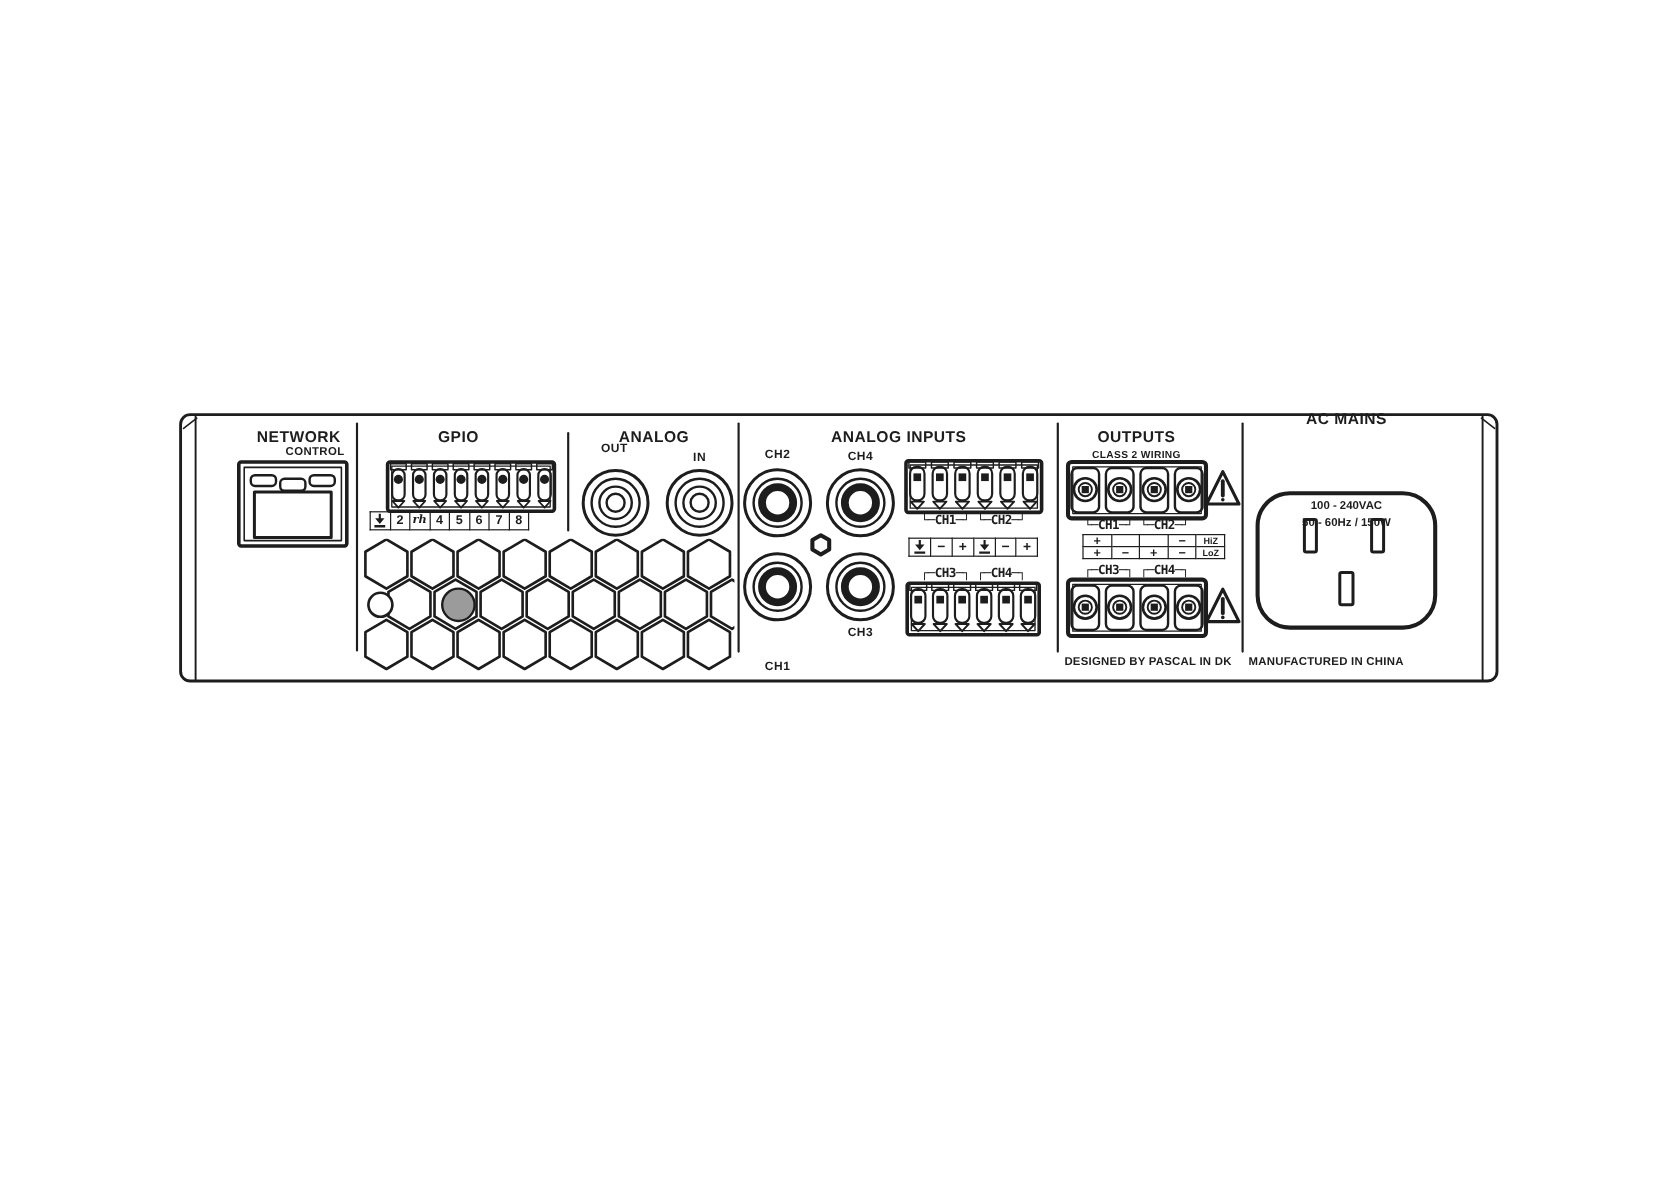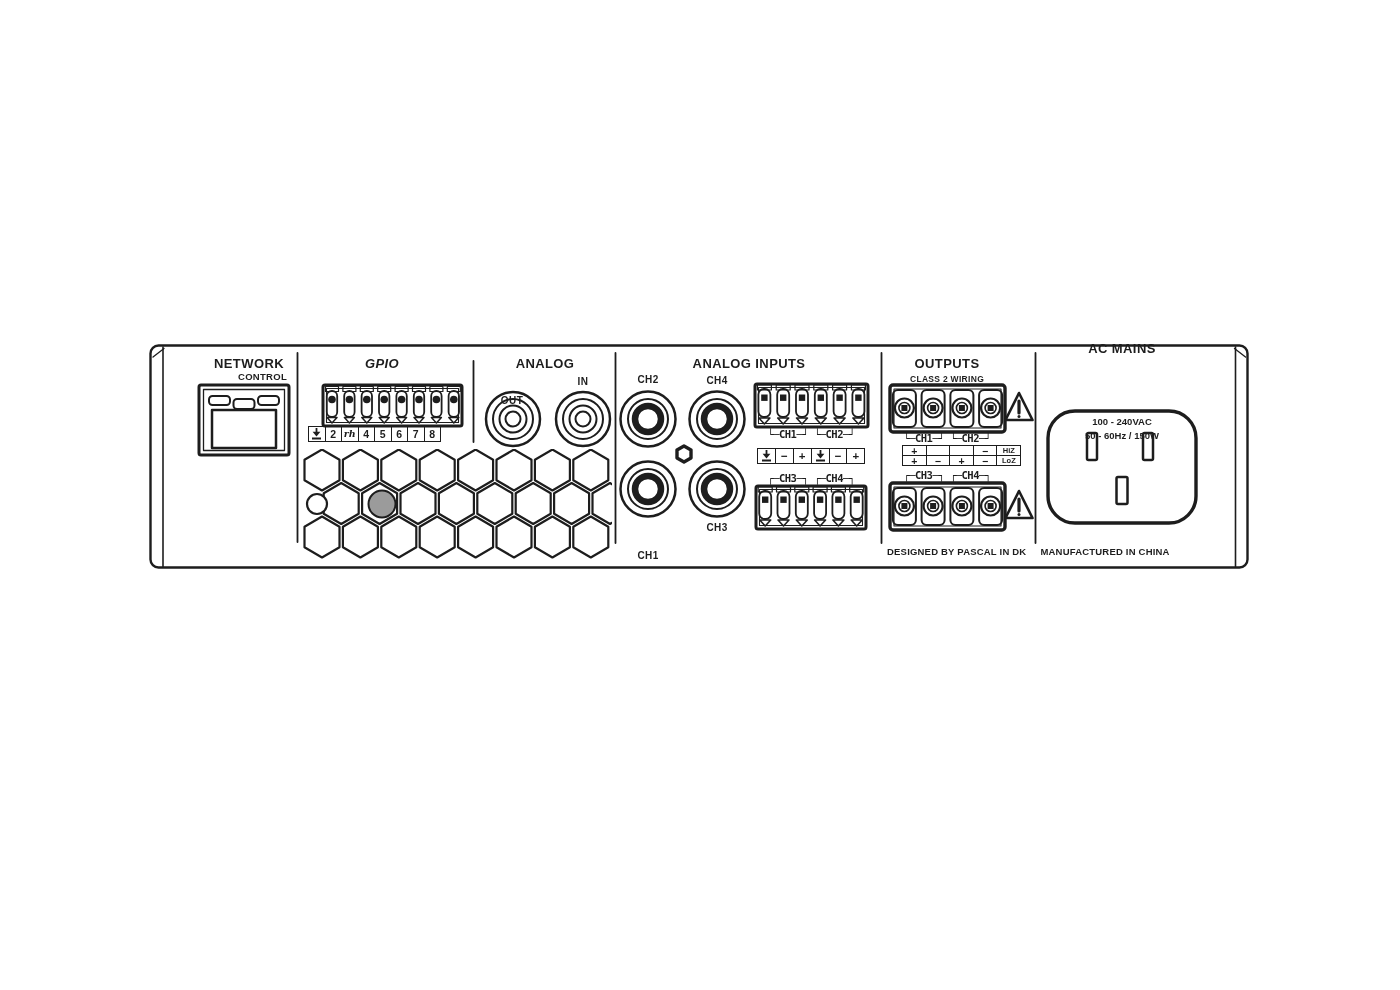--- a/index.html
+++ b/index.html
@@ -210,21 +210,21 @@
       <rect x="1048" y="411" width="148" height="112" rx="27" stroke-width="3.4"></rect>
       <rect x="1087" y="433" width="10" height="27" rx="1.5" stroke-width="2.5"></rect>
       <rect x="1143" y="433" width="10" height="27" rx="1.5" stroke-width="2.5"></rect>
       <rect x="1116.5" y="477" width="11" height="27" rx="1.5" stroke-width="2.5"></rect>
     </g>
   </svg>
 
   <div class="lbl hdr ctr" style="left:249px;top:357px;">NETWORK</div>
   <div class="lbl sub" style="left:238px;top:372px;">CONTROL</div>
 
-  <div class="lbl hdr ctr" style="left:382px;top:357px;font-style:italic;">GPIO</div>
+  <div class="lbl hdr ctr" style="left:382px;top:357px;">GPIO</div>
   <table class="cells" id="gpio-strip">
     <tbody>
         <tr>
       <td>
         <svg class="gnd-ico" width="11" height="12" viewBox="0 0 11 12">
           <path d="M5.5 0 V4.5" stroke="#1d1d1d" stroke-width="1.8"></path>
           <path d="M1.6 3.8 L9.4 3.8 L5.5 8.6 Z" fill="#1d1d1d"></path>
           <path d="M1 10.5 H10" stroke="#1d1d1d" stroke-width="2"></path>
         </svg>
       </td>
@@ -233,21 +233,21 @@
       <td>4</td>
       <td>5</td>
       <td>6</td>
       <td>7</td>
       <td>8</td>
     </tr>
   </tbody>
     </table>
 
   <div class="lbl hdr ctr" style="left:545px;top:357px;">ANALOG</div>
-  <div class="lbl chlbl ctr" style="left:512px;top:396px;">OUT</div>
+  <div class="lbl chlbl ctr" style="left:512px;top:370px;">OUT</div>
   <div class="lbl chlbl ctr" style="left:583px;top:377px;">IN</div>
 
   <div class="lbl hdr ctr" style="left:749px;top:357px;">ANALOG INPUTS</div>
   <div class="lbl chlbl ctr" style="left:648px;top:375px;">CH2</div>
   <div class="lbl chlbl ctr" style="left:717px;top:376px;">CH4</div>
   <div class="lbl chlbl ctr" style="left:648px;top:551px;">CH1</div>
   <div class="lbl chlbl ctr" style="left:717px;top:523px;">CH3</div>
   <div class="lbl bracket ctr" style="left:811px;top:429px;">└─CH1─┘ └─CH2─┘</div>
   <div class="lbl bracket ctr" style="left:811px;top:473px;">┌─CH3─┐ ┌─CH4─┐</div>
 

